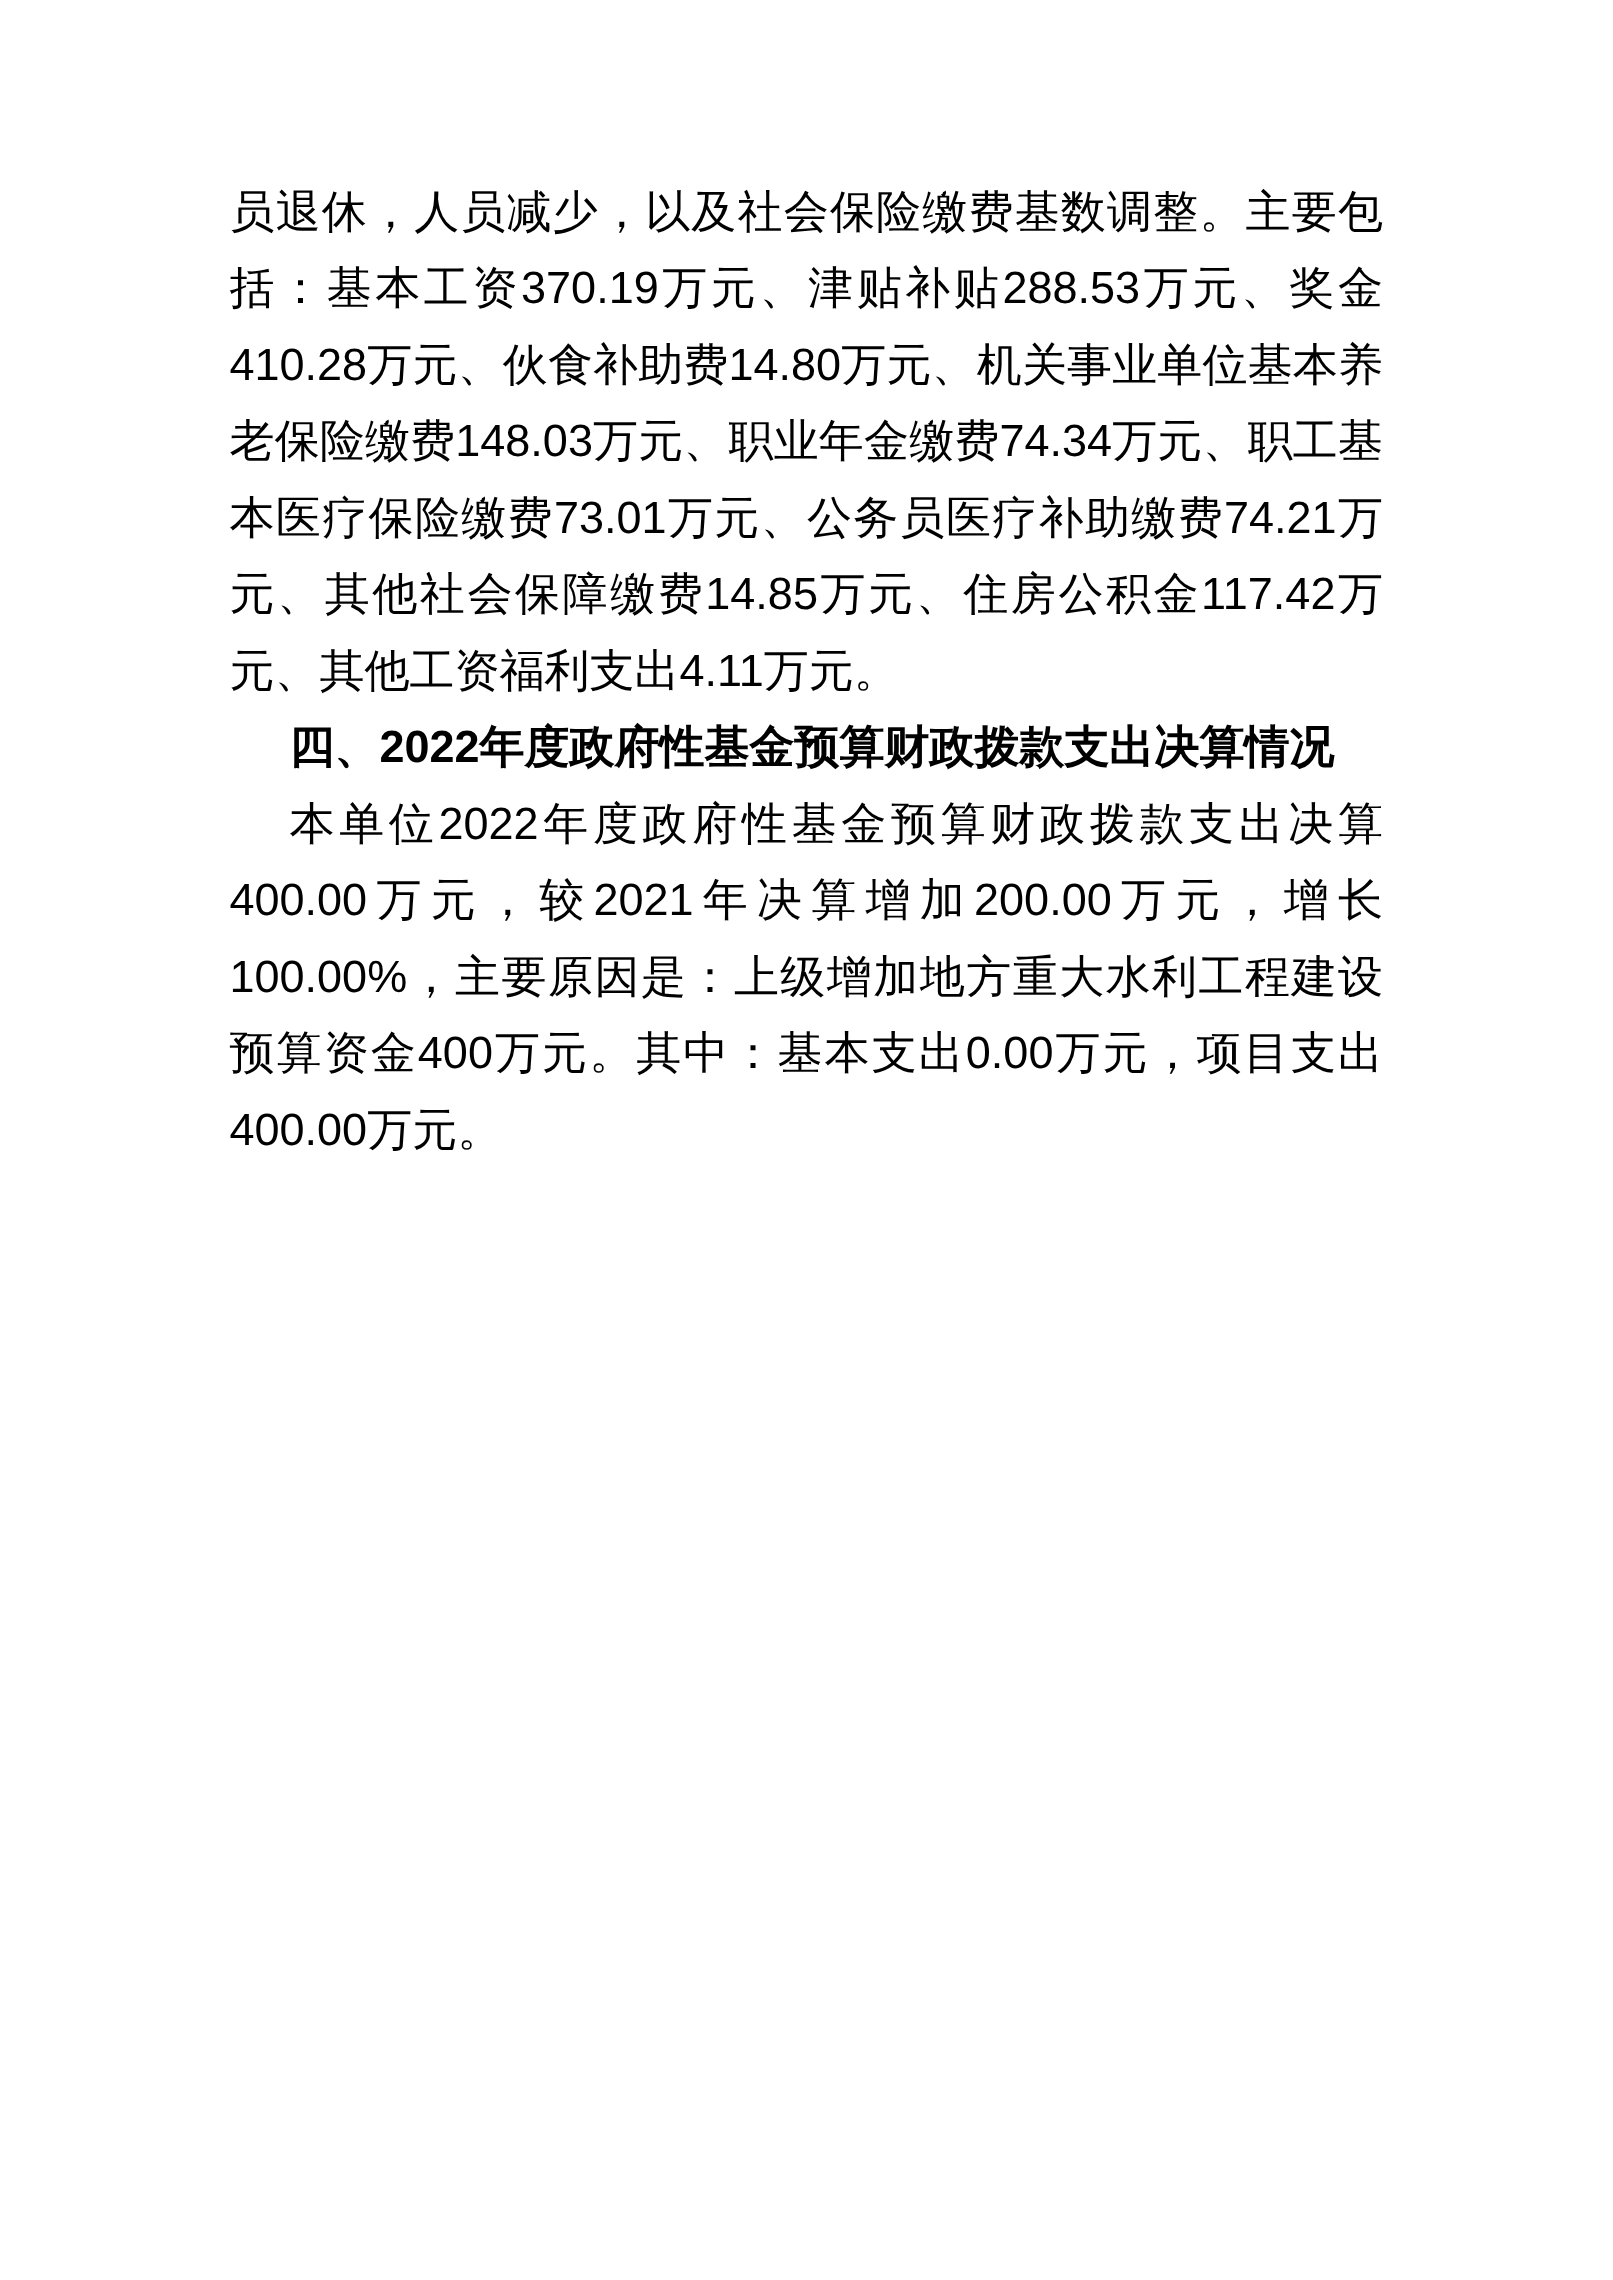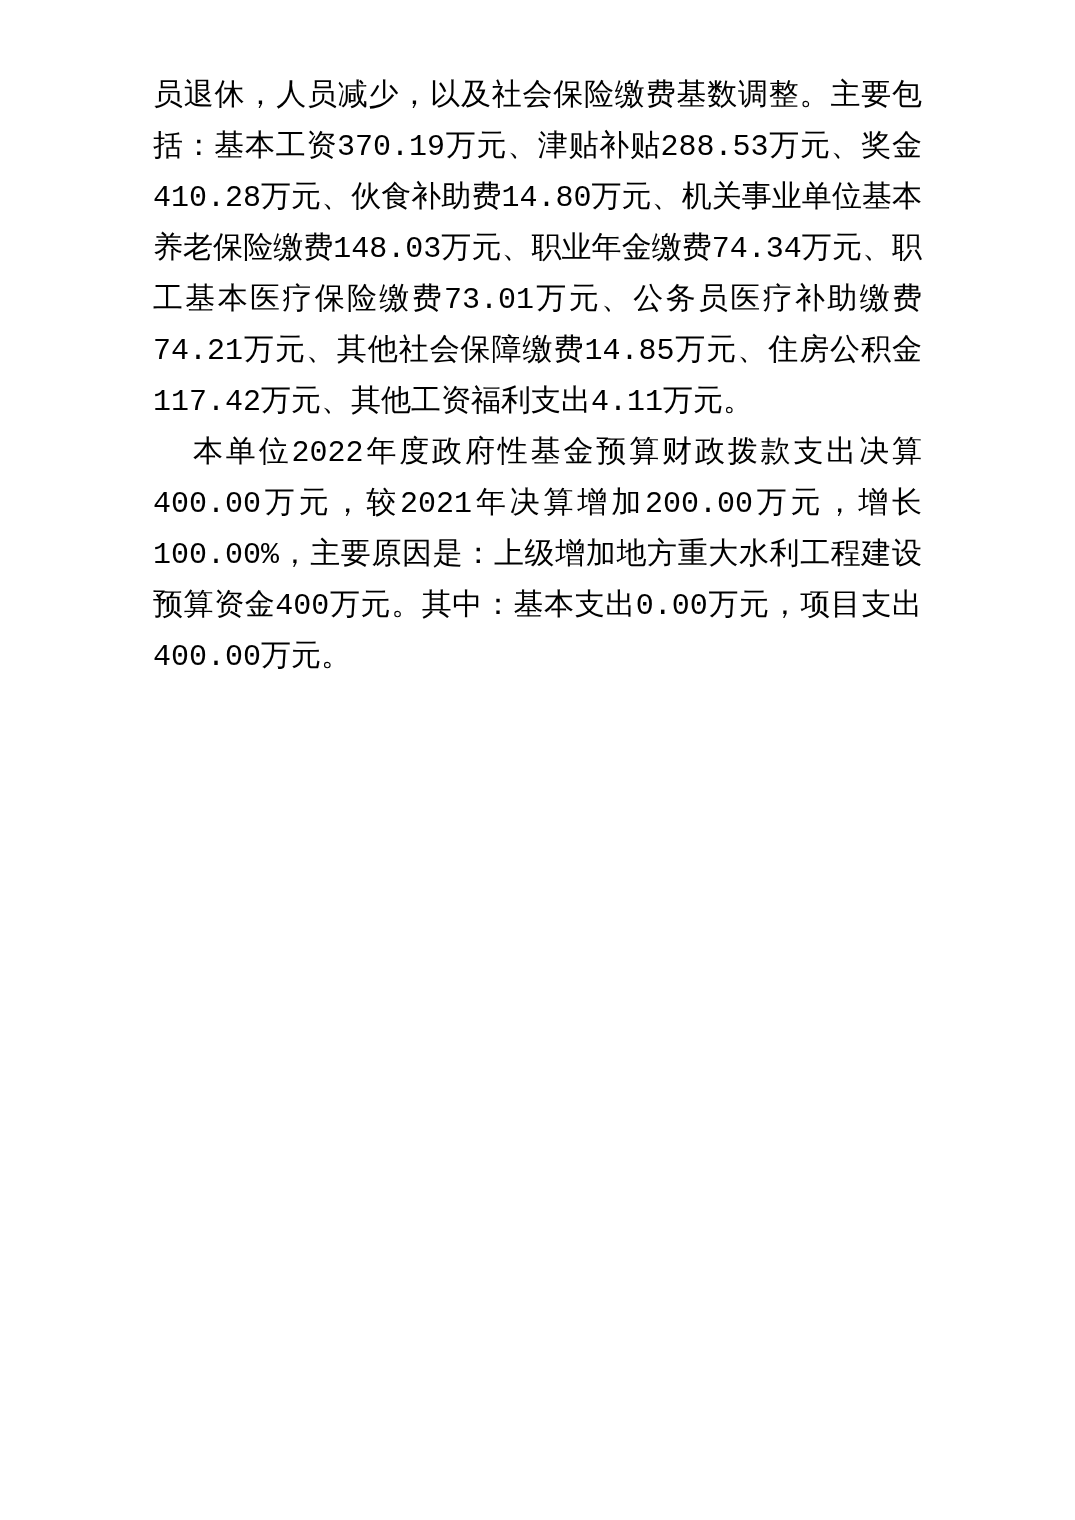--- a/index.html
+++ b/index.html
@@ -10,22 +10,22 @@
   body {
     width: 1075px;
     height: 1520px;
     overflow: hidden;
   }
   .page {
     box-sizing: border-box;
     width: 1075px;
     height: 1312px;
     background: #ffffff;
-    padding: 71px 153px 0 153px;
-    font-family: Liberation Mono, monospace;
+    padding: 116px 153px 0 153px;
+    font-family: Liberation Sans, sans-serif;
     font-size: 30px;
     line-height: 51px;
     color: #000000;
     text-align: justify;
     text-justify: inter-character;
   }
   .page p {
     margin: 0;
     padding: 0;
   }
@@ -38,14 +38,15 @@
   .section-heading {
     font-weight: bold;
     text-indent: 40px;
   }
 </style>
 </head>
 <body>
 
 <div class="page">
   <p class="para-continuation">员退休，人员减少，以及社会保险缴费基数调整。主要包括：基本工资370.19万元、津贴补贴288.53万元、奖金410.28万元、伙食补助费14.80万元、机关事业单位基本养老保险缴费148.03万元、职业年金缴费74.34万元、职工基本医疗保险缴费73.01万元、公务员医疗补助缴费74.21万元、其他社会保障缴费14.85万元、住房公积金117.42万元、其他工资福利支出4.11万元。</p>
+  <p class="section-heading">四、2022年度政府性基金预算财政拨款支出决算情况</p>
   <p class="para-indent">本单位2022年度政府性基金预算财政拨款支出决算400.00万元，较2021年决算增加200.00万元，增长100.00%，主要原因是：上级增加地方重大水利工程建设预算资金400万元。其中：基本支出0.00万元，项目支出400.00万元。</p>
 </div>
 
 </body></html>

